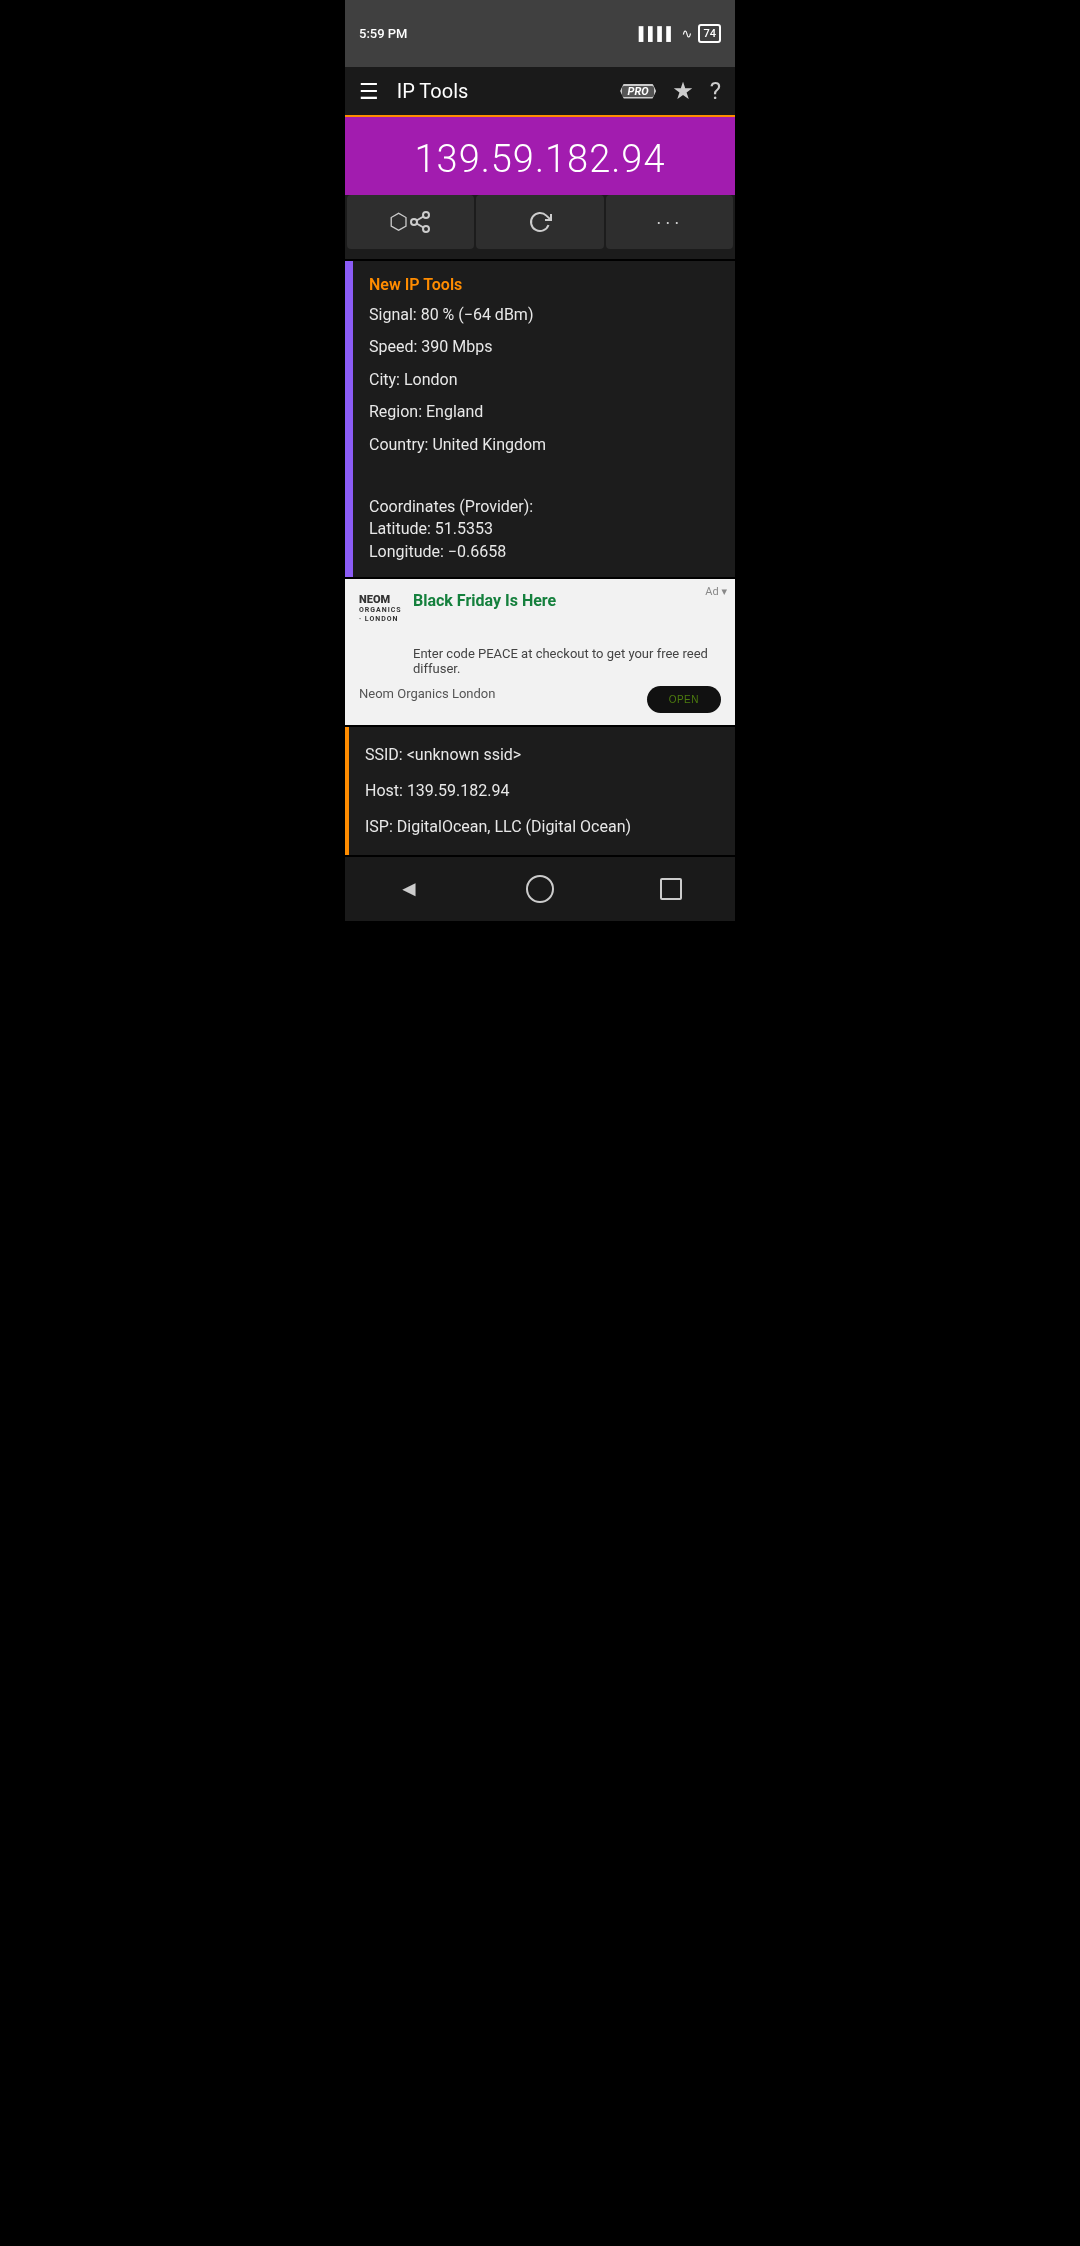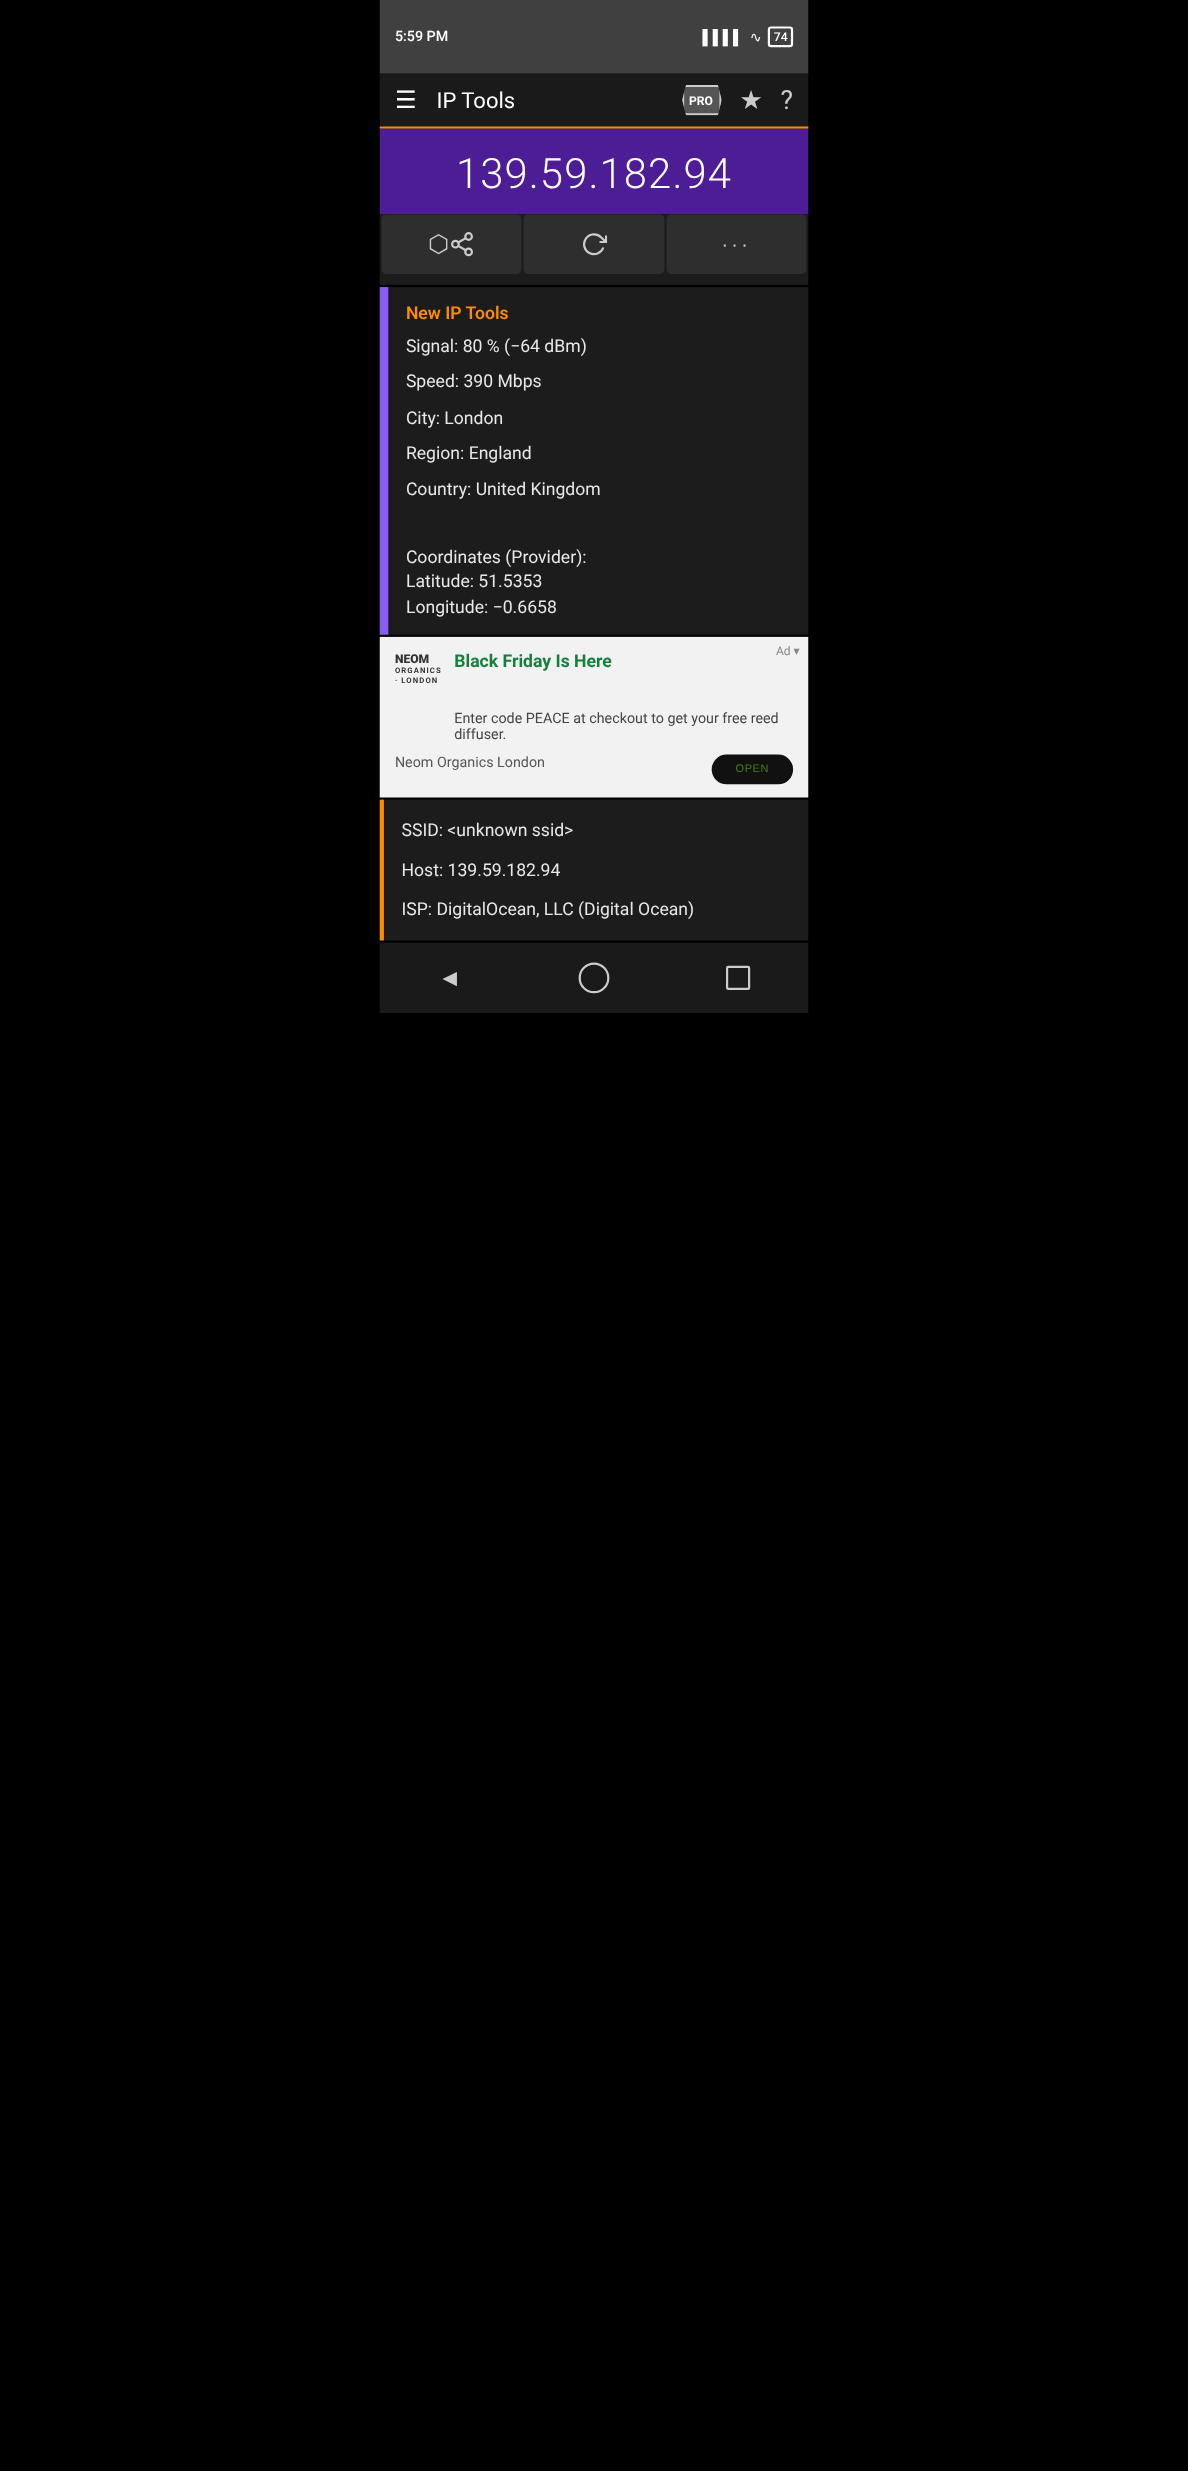--- a/index.html
+++ b/index.html
@@ -74,30 +74,31 @@
       border-radius: 4px;
       padding: 2px 6px;
       font-size: 11px;
       font-weight: bold;
       color: #ccc;
       clip-path: polygon(10% 0%, 90% 0%, 100% 50%, 90% 100%, 10% 100%, 0% 50%);
       background: #555;
       color: #fff;
       display: flex;
       align-items: center;
-      justify-content: flex-end;
+      justify-content: center;
       width: 36px;
-      height: 28px;
+      height: 15px;
+      font-style: italic;
     }
     .star-icon { font-size: 24px; color: #ccc; }
     .help-icon { font-size: 24px; color: #ccc; }
 
     
     .ip-display {
-      background: #4c1d95;
+      background: #a21caf;
       text-align: center;
       padding: 20px 10px 14px;
       font-size: 38px;
       font-weight: 300;
       color: #fff;
       letter-spacing: 1px;
     }
 
     
     .action-buttons {

